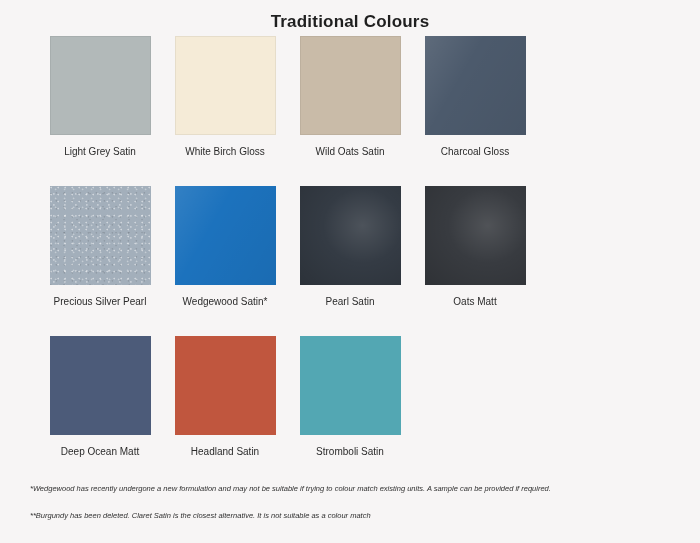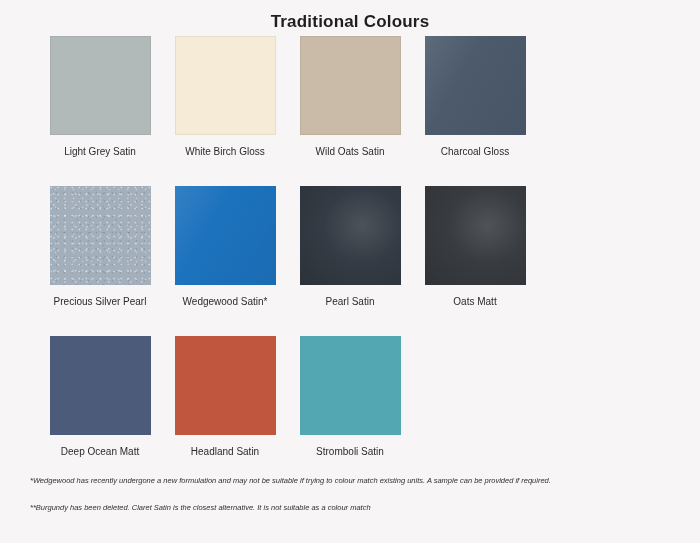--- a/index.html
+++ b/index.html
@@ -99,21 +99,21 @@
   }
   .footnote {
     font-size: 7.5px;
     font-style: italic;
     color: #2f2f2f;
     line-height: 11px;
     margin-bottom: 16px;
     white-space: nowrap;
   }
   .footnote:last-child {
-    margin-bottom: 16px;
+    margin-bottom: 8px;
   }
 </style>
 </head>
 <body style="background: rgb(247, 245, 245);">
 
 <div class="page">
 
   <h1 class="page-title">Traditional Colours</h1>
 
   <div class="swatch-grid">

